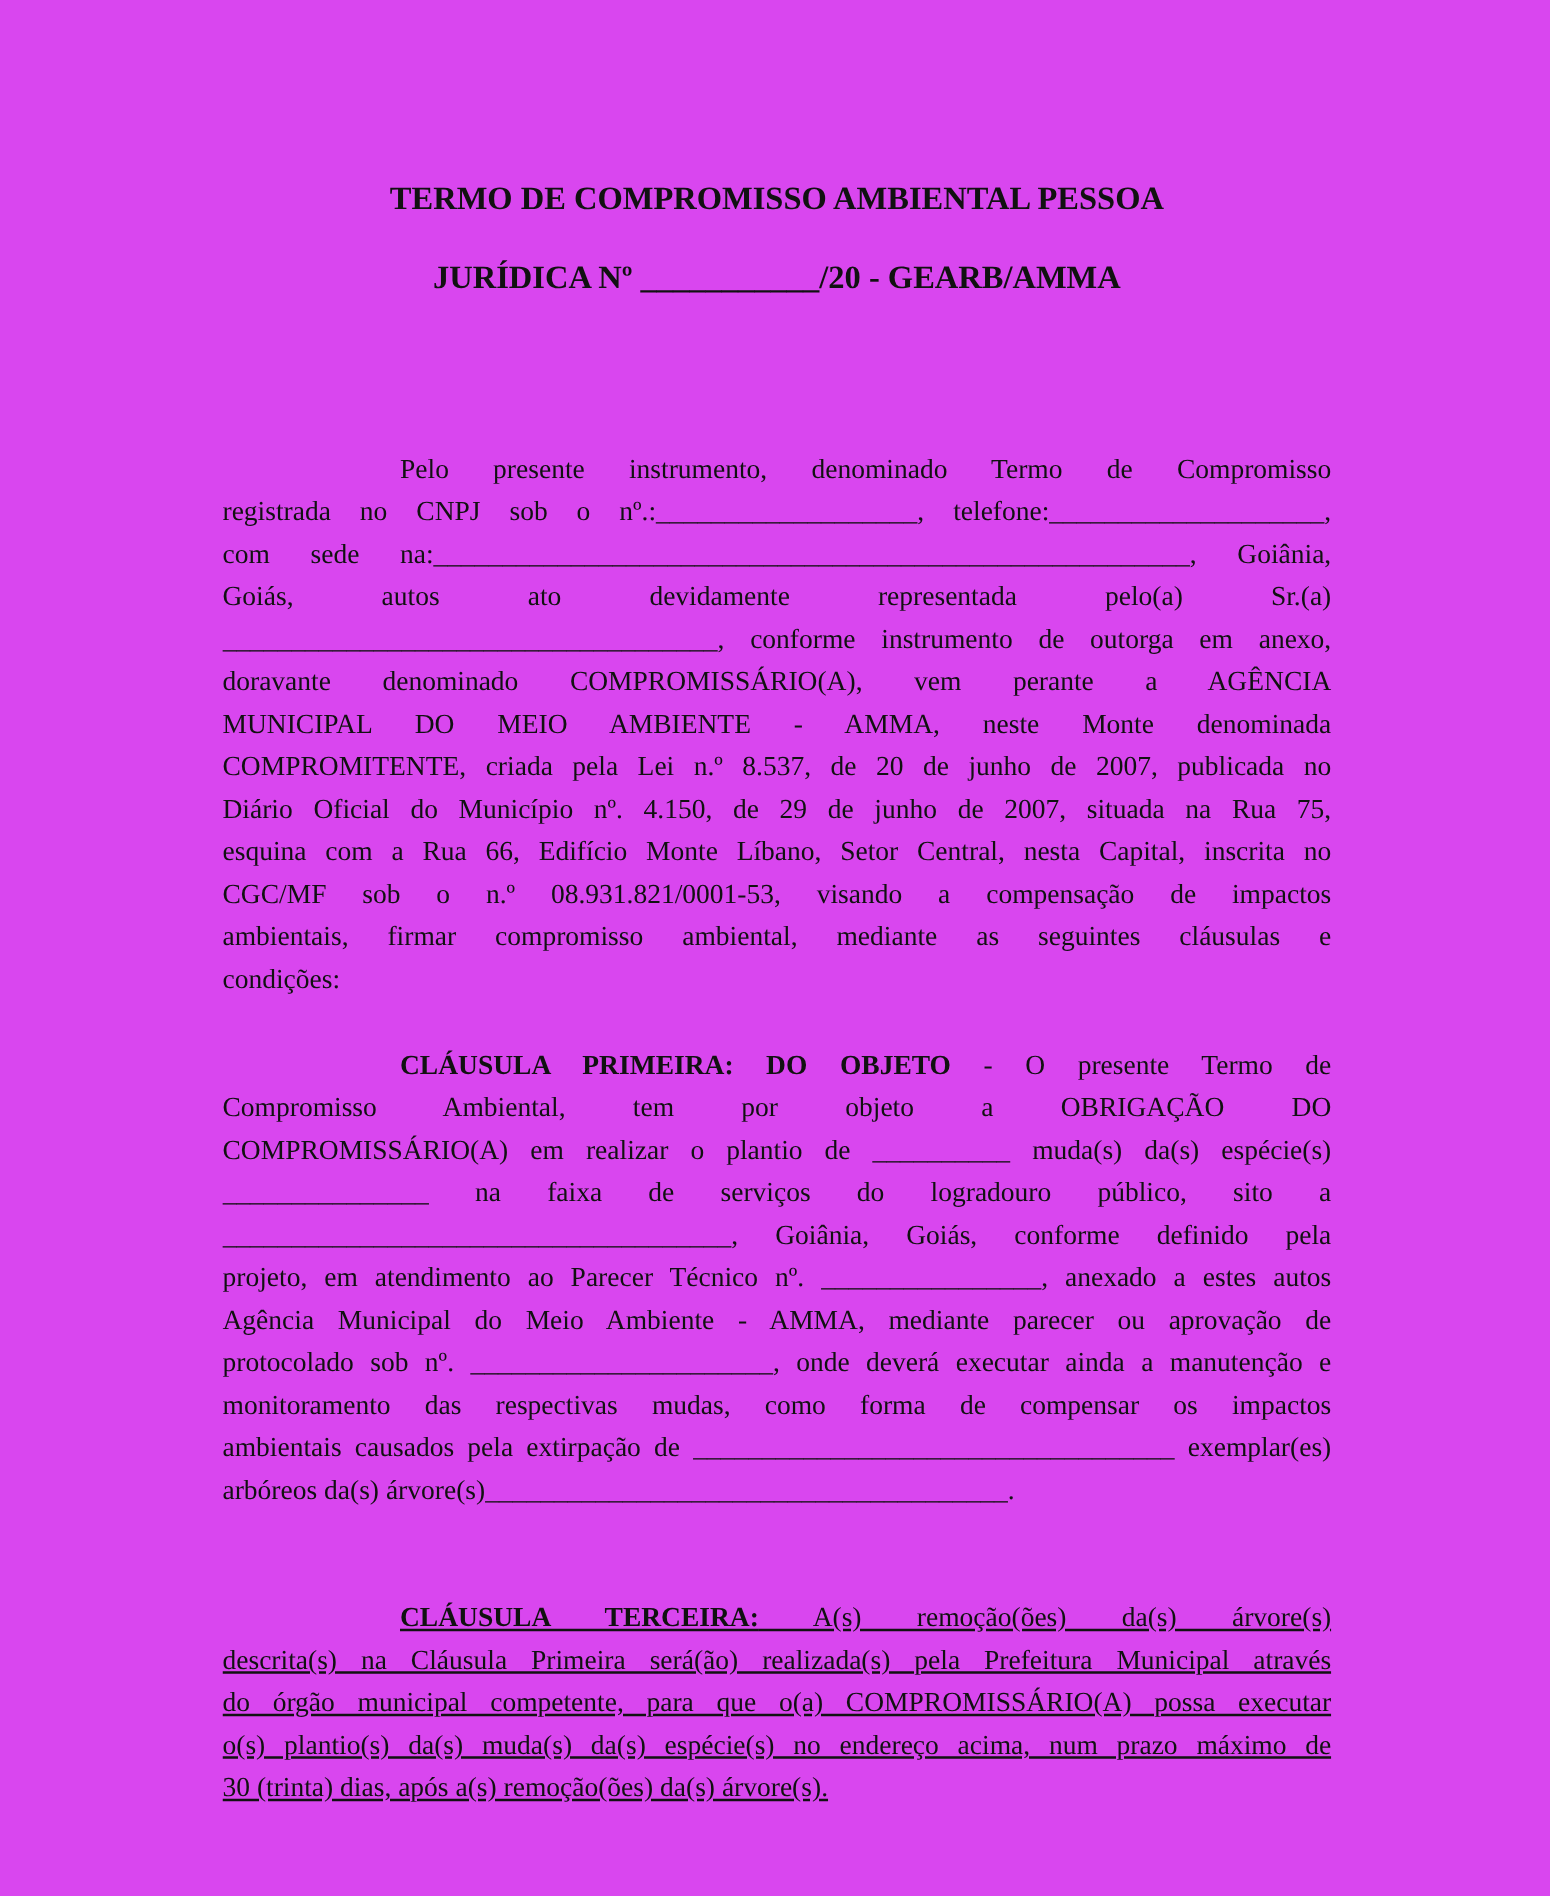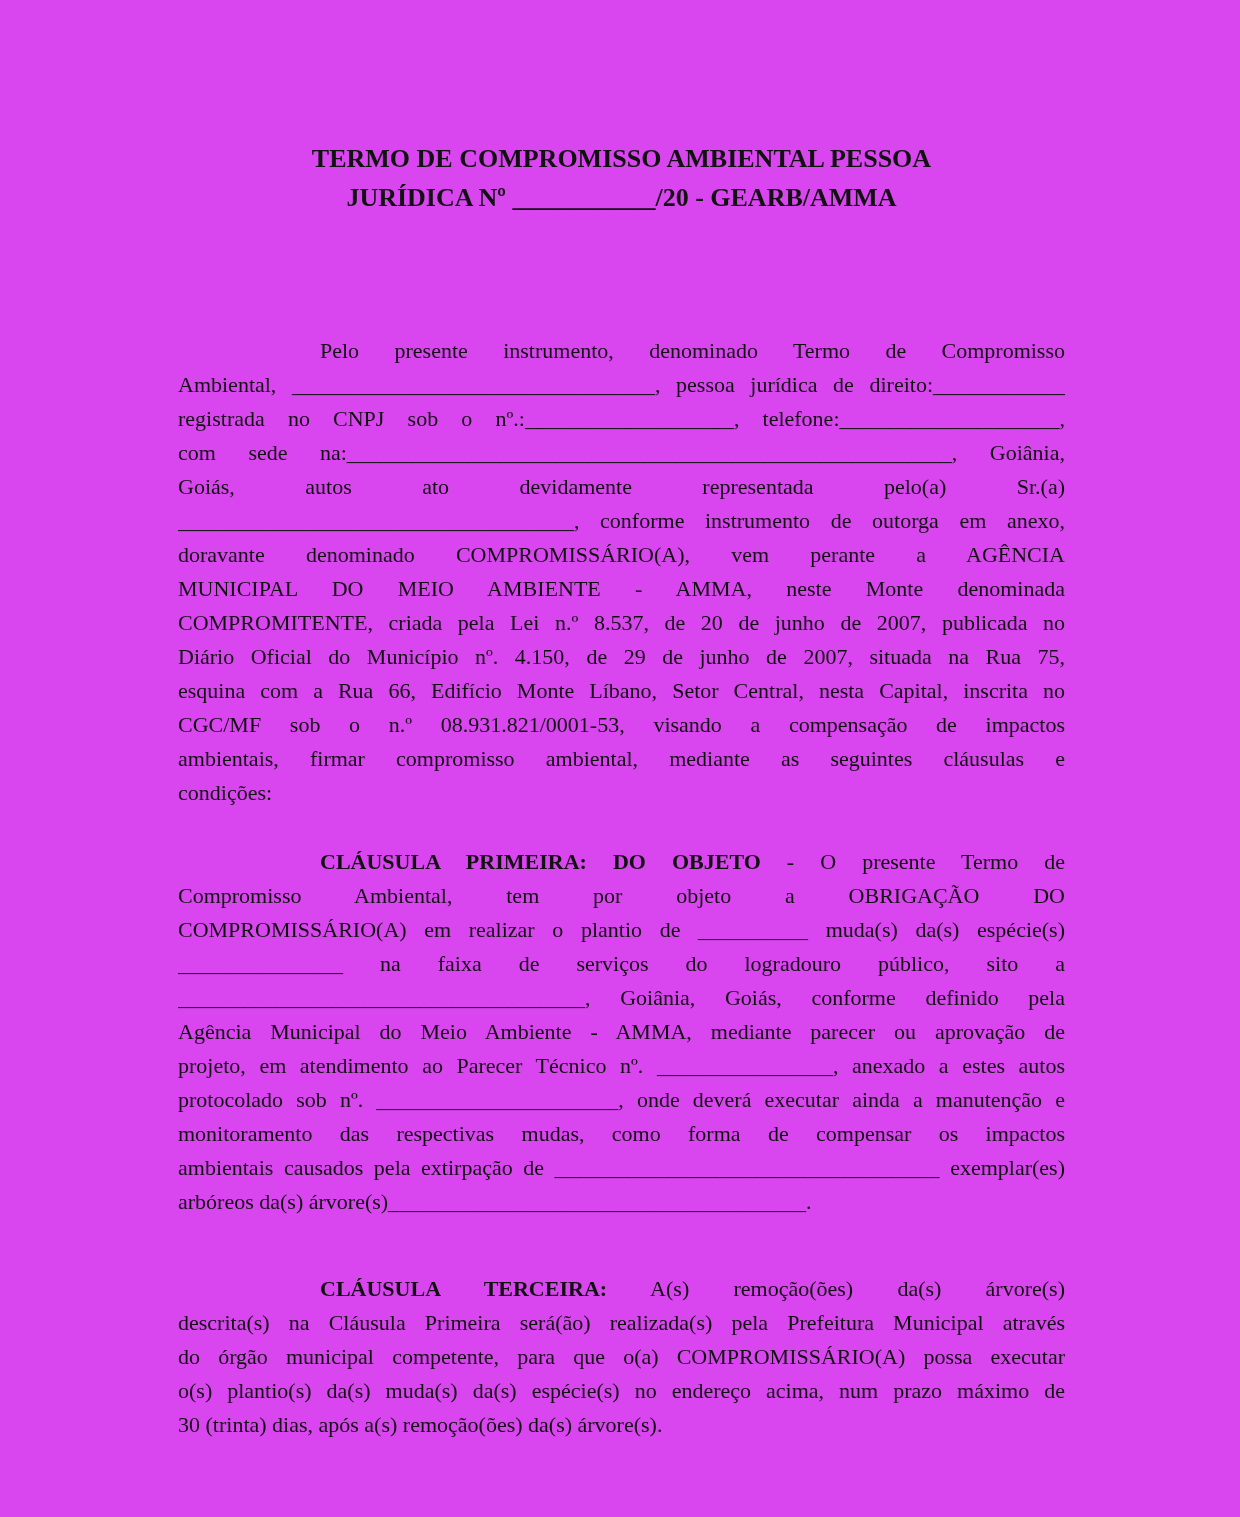--- a/index.html
+++ b/index.html
@@ -23,26 +23,26 @@
   .title-block {
     text-align: center;
     font-weight: bold;
     font-size: 26px;
   }
   .title-line {
     line-height: 34px;
     white-space: nowrap;
   }
   .title-line + .title-line {
-    margin-top: 5px;
+    margin-top: 29px;
   }
   .paragraph { margin: 0; }
   .p-opening  { margin-top: 119px; }
   .p-primeira { margin-top: 35px; }
-  .p-terceira { margin-top: 53px; }
+  .p-terceira { margin-top: 68px; text-decoration: underline; }
   .line {
     text-align: justify;
     text-align-last: justify;
     height: 34px;
     overflow: hidden;
   }
   .line.indent { padding-left: 142px; }
   .line.last {
     text-align: right;
     text-align-last: left;
@@ -54,43 +54,42 @@
 
 <div class="page">
 
   <div class="title-block">
     <div class="title-line">TERMO DE COMPROMISSO AMBIENTAL PESSOA</div>
     <div class="title-line">JURÍDICA Nº ___________/20 - GEARB/AMMA</div>
   </div>
 
   <div class="paragraph p-opening">
       <div class="line indent">Pelo presente instrumento, denominado Termo de Compromisso</div>
-      <div class="line">Ambiental, _________________________________, pessoa jurídica de direito:____________</div>
       <div class="line">registrada no CNPJ sob o nº.:___________________, telefone:____________________,</div>
       <div class="line">com sede na:_______________________________________________________, Goiânia,</div>
       <div class="line">Goiás, autos ato devidamente representada pelo(a) Sr.(a)</div>
       <div class="line">____________________________________, conforme instrumento de outorga em anexo,</div>
       <div class="line">doravante denominado COMPROMISSÁRIO(A), vem perante a AGÊNCIA</div>
       <div class="line">MUNICIPAL DO MEIO AMBIENTE - AMMA, neste Monte denominada</div>
       <div class="line">COMPROMITENTE, criada pela Lei n.º 8.537, de 20 de junho de 2007, publicada no</div>
       <div class="line">Diário Oficial do Município nº. 4.150, de 29 de junho de 2007, situada na Rua 75,</div>
       <div class="line">esquina com a Rua 66, Edifício Monte Líbano, Setor Central, nesta Capital, inscrita no</div>
       <div class="line">CGC/MF sob o n.º 08.931.821/0001-53, visando a compensação de impactos</div>
       <div class="line">ambientais, firmar compromisso ambiental, mediante as seguintes cláusulas e</div>
       <div class="line last">condições:</div>
     </div>
 
   <div class="paragraph p-primeira">
       <div class="line indent"><strong>CLÁUSULA PRIMEIRA: DO OBJETO</strong><span> - O presente Termo de</span></div>
       <div class="line">Compromisso Ambiental, tem por objeto a OBRIGAÇÃO DO</div>
       <div class="line">COMPROMISSÁRIO(A) em realizar o plantio de __________ muda(s) da(s) espécie(s)</div>
       <div class="line">_______________ na faixa de serviços do logradouro público, sito a</div>
       <div class="line">_____________________________________, Goiânia, Goiás, conforme definido pela</div>
+      <div class="line">projeto, em atendimento ao Parecer Técnico nº. ________________, anexado a estes autos</div>
       <div class="line">Agência Municipal do Meio Ambiente - AMMA, mediante parecer ou aprovação de</div>
-      <div class="line">projeto, em atendimento ao Parecer Técnico nº. ________________, anexado a estes autos</div>
       <div class="line">protocolado sob nº. ______________________, onde deverá executar ainda a manutenção e</div>
       <div class="line">monitoramento das respectivas mudas, como forma de compensar os impactos</div>
       <div class="line">ambientais causados pela extirpação de ___________________________________ exemplar(es)</div>
       <div class="line last">arbóreos da(s) árvore(s)______________________________________.</div>
     </div>
 
   <div class="paragraph p-terceira">
       <div class="line indent"><strong>CLÁUSULA TERCEIRA:</strong><span> A(s) remoção(ões) da(s) árvore(s)</span></div>
       <div class="line">descrita(s) na Cláusula Primeira será(ão) realizada(s) pela Prefeitura Municipal através</div>
       <div class="line">do órgão municipal competente, para que o(a) COMPROMISSÁRIO(A) possa executar</div>

